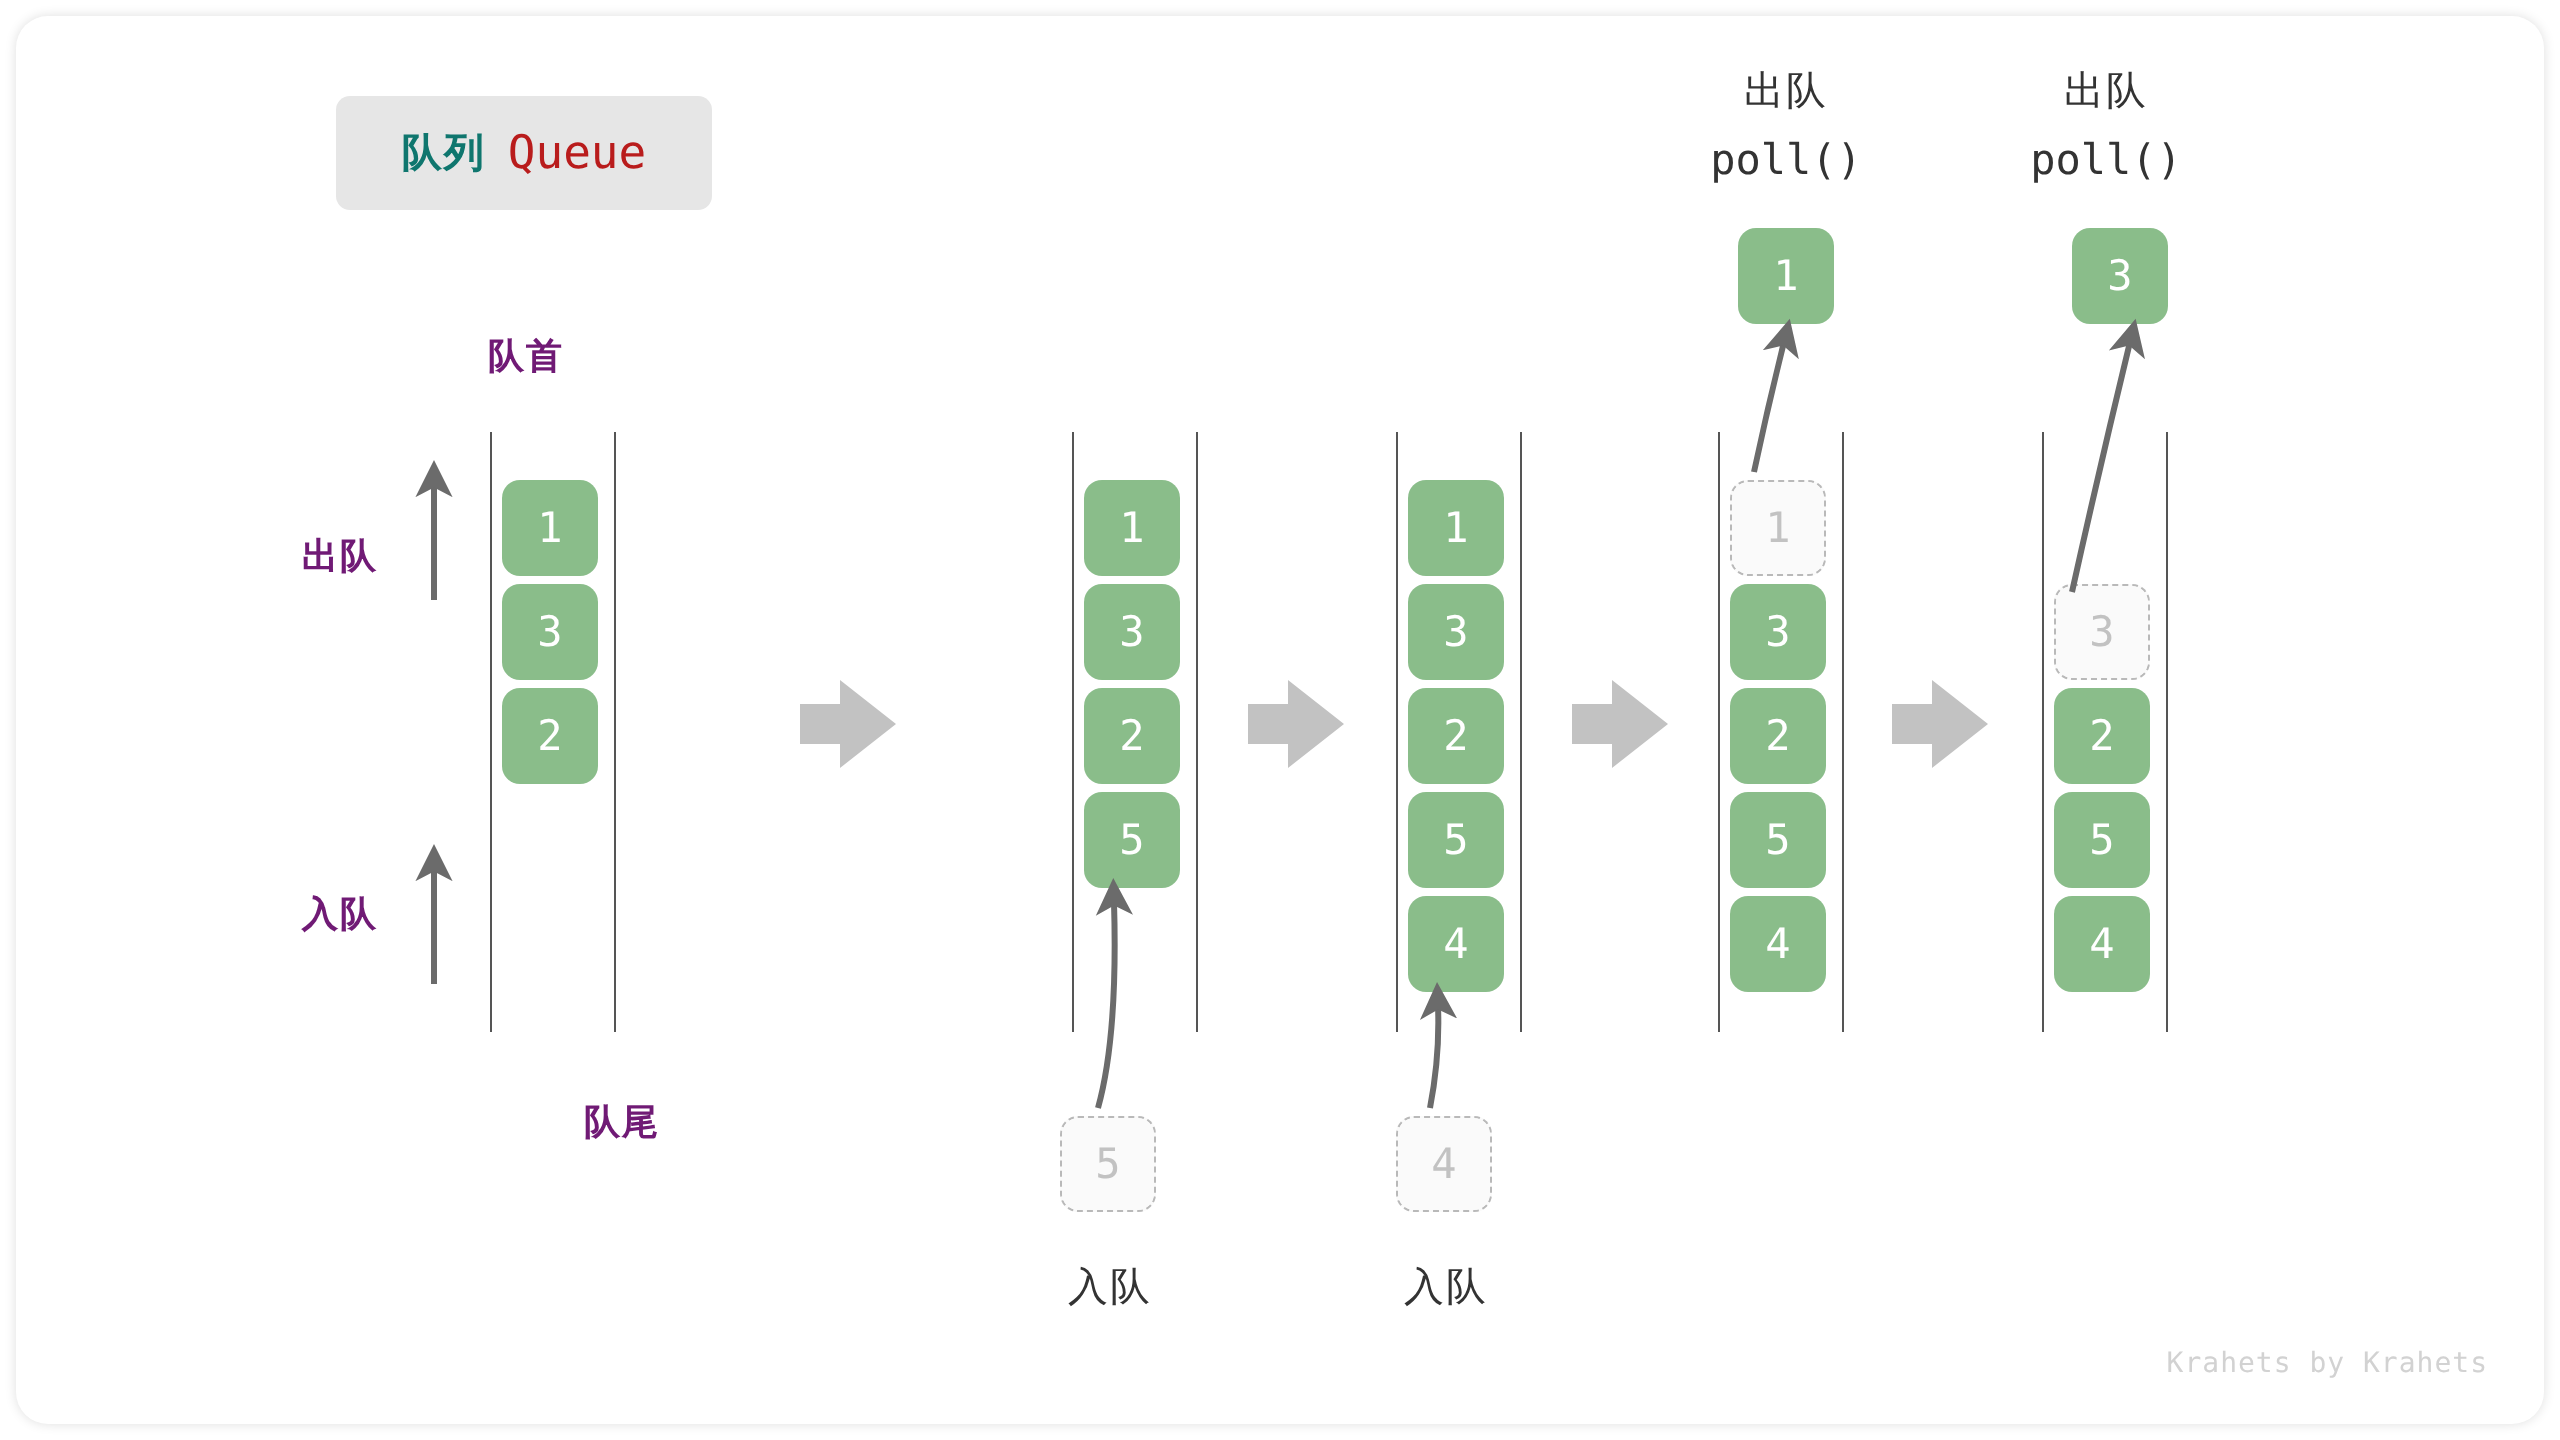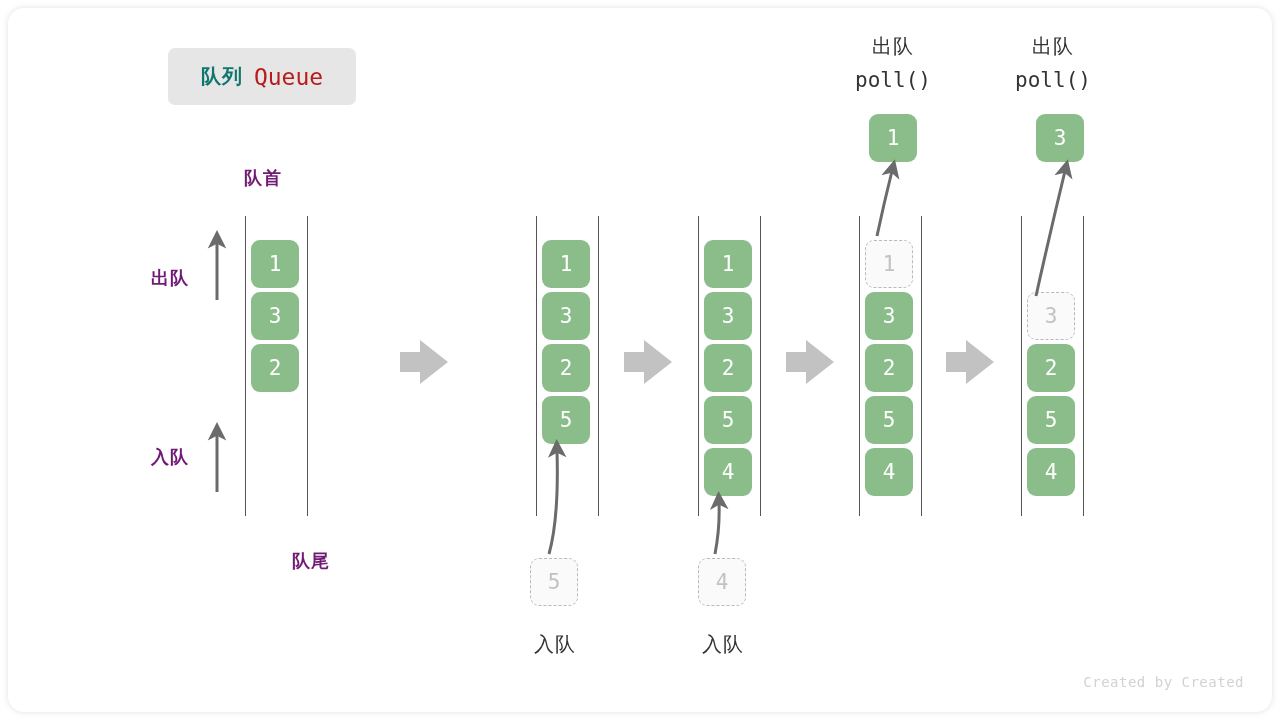--- a/index.html
+++ b/index.html
@@ -185,21 +185,21 @@
   <div class="abs box ghost" style="left:1019px; top:284px;">3</div>
   <div class="abs box solid" style="left:1019px; top:336px;">2</div>
   <div class="abs box solid" style="left:1019px; top:388px;">5</div>
   <div class="abs box solid" style="left:1019px; top:440px;">4</div>
   <div class="abs box solid" style="left:1028px; top:106px;">3</div>
   <div class="abs op-label" style="left:930px; top:22px; width:230px;">
     <div class="cn">出队</div>
     <div class="code"><span>poll(</span><span class="arg"></span><span>)</span></div>
   </div>
 
-  <div class="abs" id="credit">Created by Created</div>
+  <div class="abs" id="credit">Krahets by Krahets</div>
 
   <svg class="overlay" viewBox="0 0 1264 704">
     <defs>
       <marker id="mk-thin" markerWidth="7" markerHeight="7" refX="2.2" refY="3.5" orient="auto" markerUnits="strokeWidth">
         <path d="M0,0.4 L6.2,3.5 L0,6.6 L1.6,3.5 Z" fill="#6b6b6b"></path>
       </marker>
     </defs>
 
     <g>
       <line x1="209" y1="292" x2="209" y2="234" stroke="#6b6b6b" stroke-width="3" marker-end="url(#mk-thin)"></line>

